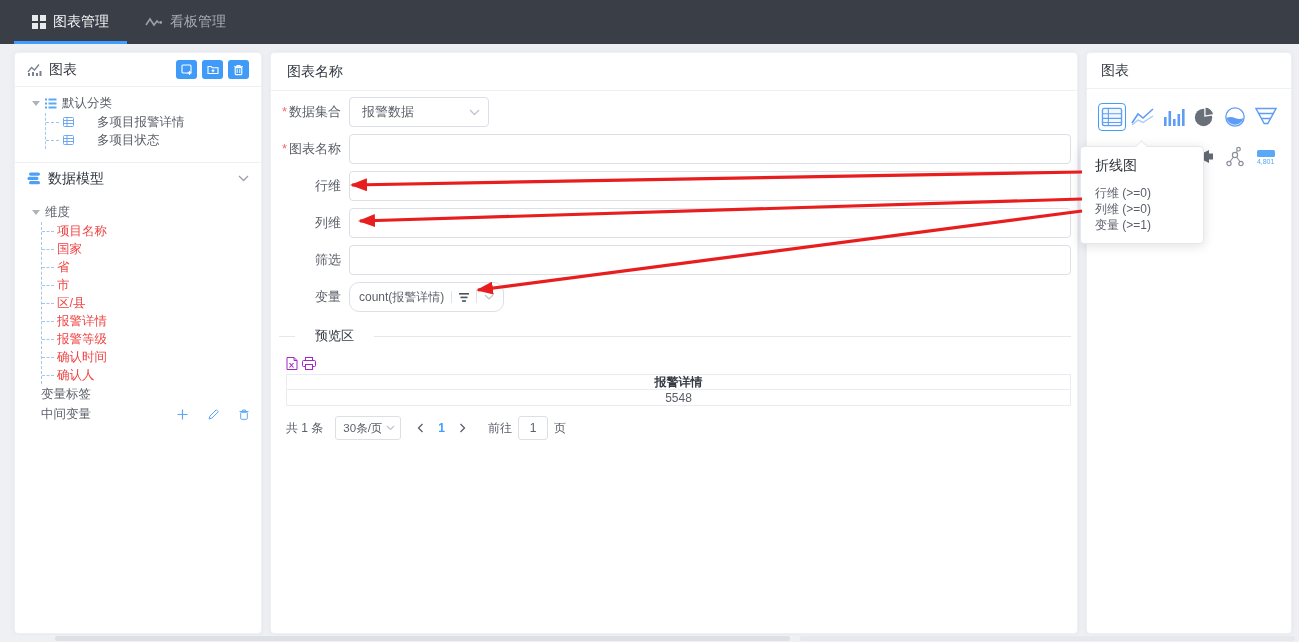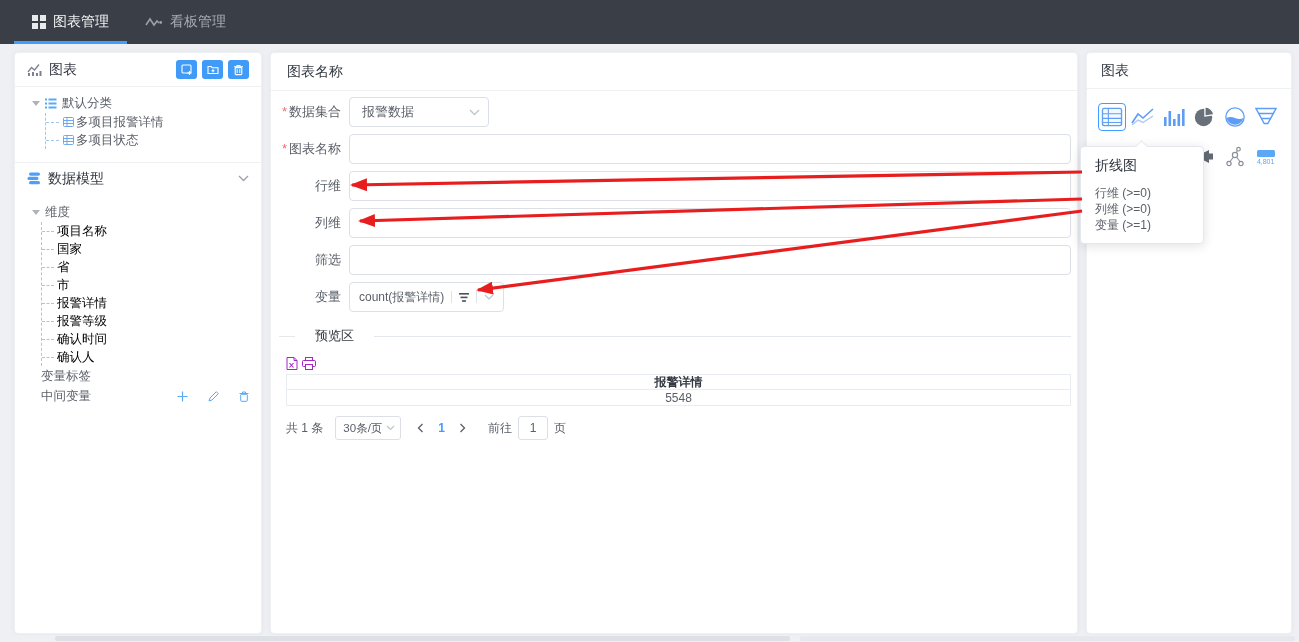--- a/index.html
+++ b/index.html
@@ -27,40 +27,40 @@
   .p-head-m { height:38px; padding:0 16px; }
   .p-head-r { height:36px; padding:0 14px; }
   .hbtns { margin-left:auto; display:flex; gap:5px; }
   .ibtn { width:21px; height:19px; border-radius:3px; background:#3f9bf7; display:flex; align-items:center; justify-content:center; cursor:pointer; border:none; }
 
   
   .chart-tree { padding:7px 0 5px; }
   .t-root, .m-root { height:19px; display:flex; align-items:center; gap:5px; padding-left:17px; font-size:12.5px; color:#5a5f68; cursor:pointer; }
   .caret-down { width:0; height:0; border-left:4px solid transparent; border-right:4px solid transparent; border-top:5px solid #aeb3bb; }
   .t-kids { margin-left:30px; border-left:1px dashed #9fc8f1; }
-  .t-item { position:relative; height:18px; display:flex; align-items:center; gap:2px; padding-left:17px; font-size:12.5px; color:#5a5f68; cursor:pointer; }
+  .t-item { position:relative; height:18px; display:flex; align-items:center; gap:23px; padding-left:17px; font-size:12.5px; color:#5a5f68; cursor:pointer; }
   .t-item::before { content:""; position:absolute; left:0; top:9px; width:13px; border-top:1px dashed #9fc8f1; }
   .t-item.sel { background:#e9f3fd; }
   .sec-row { margin-top:8px; height:32px; display:flex; align-items:center; gap:7px; padding:0 12px; border-top:1px solid #eef0f3; font-size:14px; color:#333842; cursor:pointer; }
   .model-tree { padding:9px 0; }
   .m-kids { margin-left:26px; border-left:1px dashed #9fc8f1; }
-  .m-item { position:relative; height:18px; display:flex; align-items:center; padding-left:15px; font-size:12.5px; color:#000000; cursor:pointer; }
+  .m-item { position:relative; height:18px; display:flex; align-items:center; padding-left:15px; font-size:12.5px; color:#ef4444; cursor:pointer; }
   .m-item::before { content:""; position:absolute; left:0; top:9px; width:12px; border-top:1px dashed #9fc8f1; }
   .x-item { height:20px; display:flex; align-items:center; padding-left:26px; font-size:12.5px; color:#5a5f68; }
   .acts { margin-left:auto; margin-right:12px; display:flex; gap:20px; align-items:center; }
 
   
   .form { padding:6px 6px 0 0; }
   .frow { display:flex; align-items:center; margin-bottom:7px; }
   .flabel { width:70px; text-align:right; font-size:13px; color:#5a5f68; margin-right:8px; flex-shrink:0; white-space:nowrap; }
   .req { color:#f56c6c; margin-right:2px; }
   .inp { flex:1; height:30px; border:1px solid #dcdfe6; border-radius:4px; background:#fff; font-size:13px; font-family:inherit; color:#5a5f68; padding:0 10px; outline:none; }
   .sel-box { width:140px; height:30px; border:1px solid #dcdfe6; border-radius:4px; display:flex; align-items:center; padding:0 8px 0 12px; font-size:13px; color:#5a5f68; cursor:pointer; }
   .sel-box svg { margin-left:auto; }
-  .tagbox { height:30px; border:1px solid #dcdfe6; border-radius:4px; display:inline-flex; align-items:center; padding:0 9px; font-size:12px; color:#5a5f68; gap:7px; cursor:pointer; }
+  .tagbox { height:30px; border:1px solid #dcdfe6; border-radius:10px; display:inline-flex; align-items:center; padding:0 9px; font-size:12px; color:#5a5f68; gap:7px; cursor:pointer; }
   .vsep { width:1px; height:12px; background:#dfe3e8; }
   .btnrow { margin:10px 0 0 78px; display:flex; gap:10px; }
   .btn { height:30px; padding:0 15px; border:none; border-radius:4px; color:#fff; font-size:13px; font-family:inherit; cursor:pointer; }
   .btn-save { background:#409eff; }
   .btn-prev { background:#85ce61; }
 
   
   .pdivider { display:flex; align-items:center; margin:15px 6px 12px 8px; gap:20px; font-size:13px; color:#333842; }
   .pdl { width:16px; height:1px; background:#e4e7ec; }
   .pdr { flex:1; height:1px; background:#e4e7ec; }
@@ -208,20 +208,23 @@
       <div class="m-item">
           <span>国家</span>
         </div>
       <div class="m-item">
           <span>省</span>
         </div>
       <div class="m-item">
           <span>市</span>
         </div>
       <div class="m-item">
+          <span>区/县</span>
+        </div>
+      <div class="m-item">
           <span>报警详情</span>
         </div>
       <div class="m-item">
           <span>报警等级</span>
         </div>
       <div class="m-item">
           <span>确认时间</span>
         </div>
       <div class="m-item">
           <span>确认人</span>

